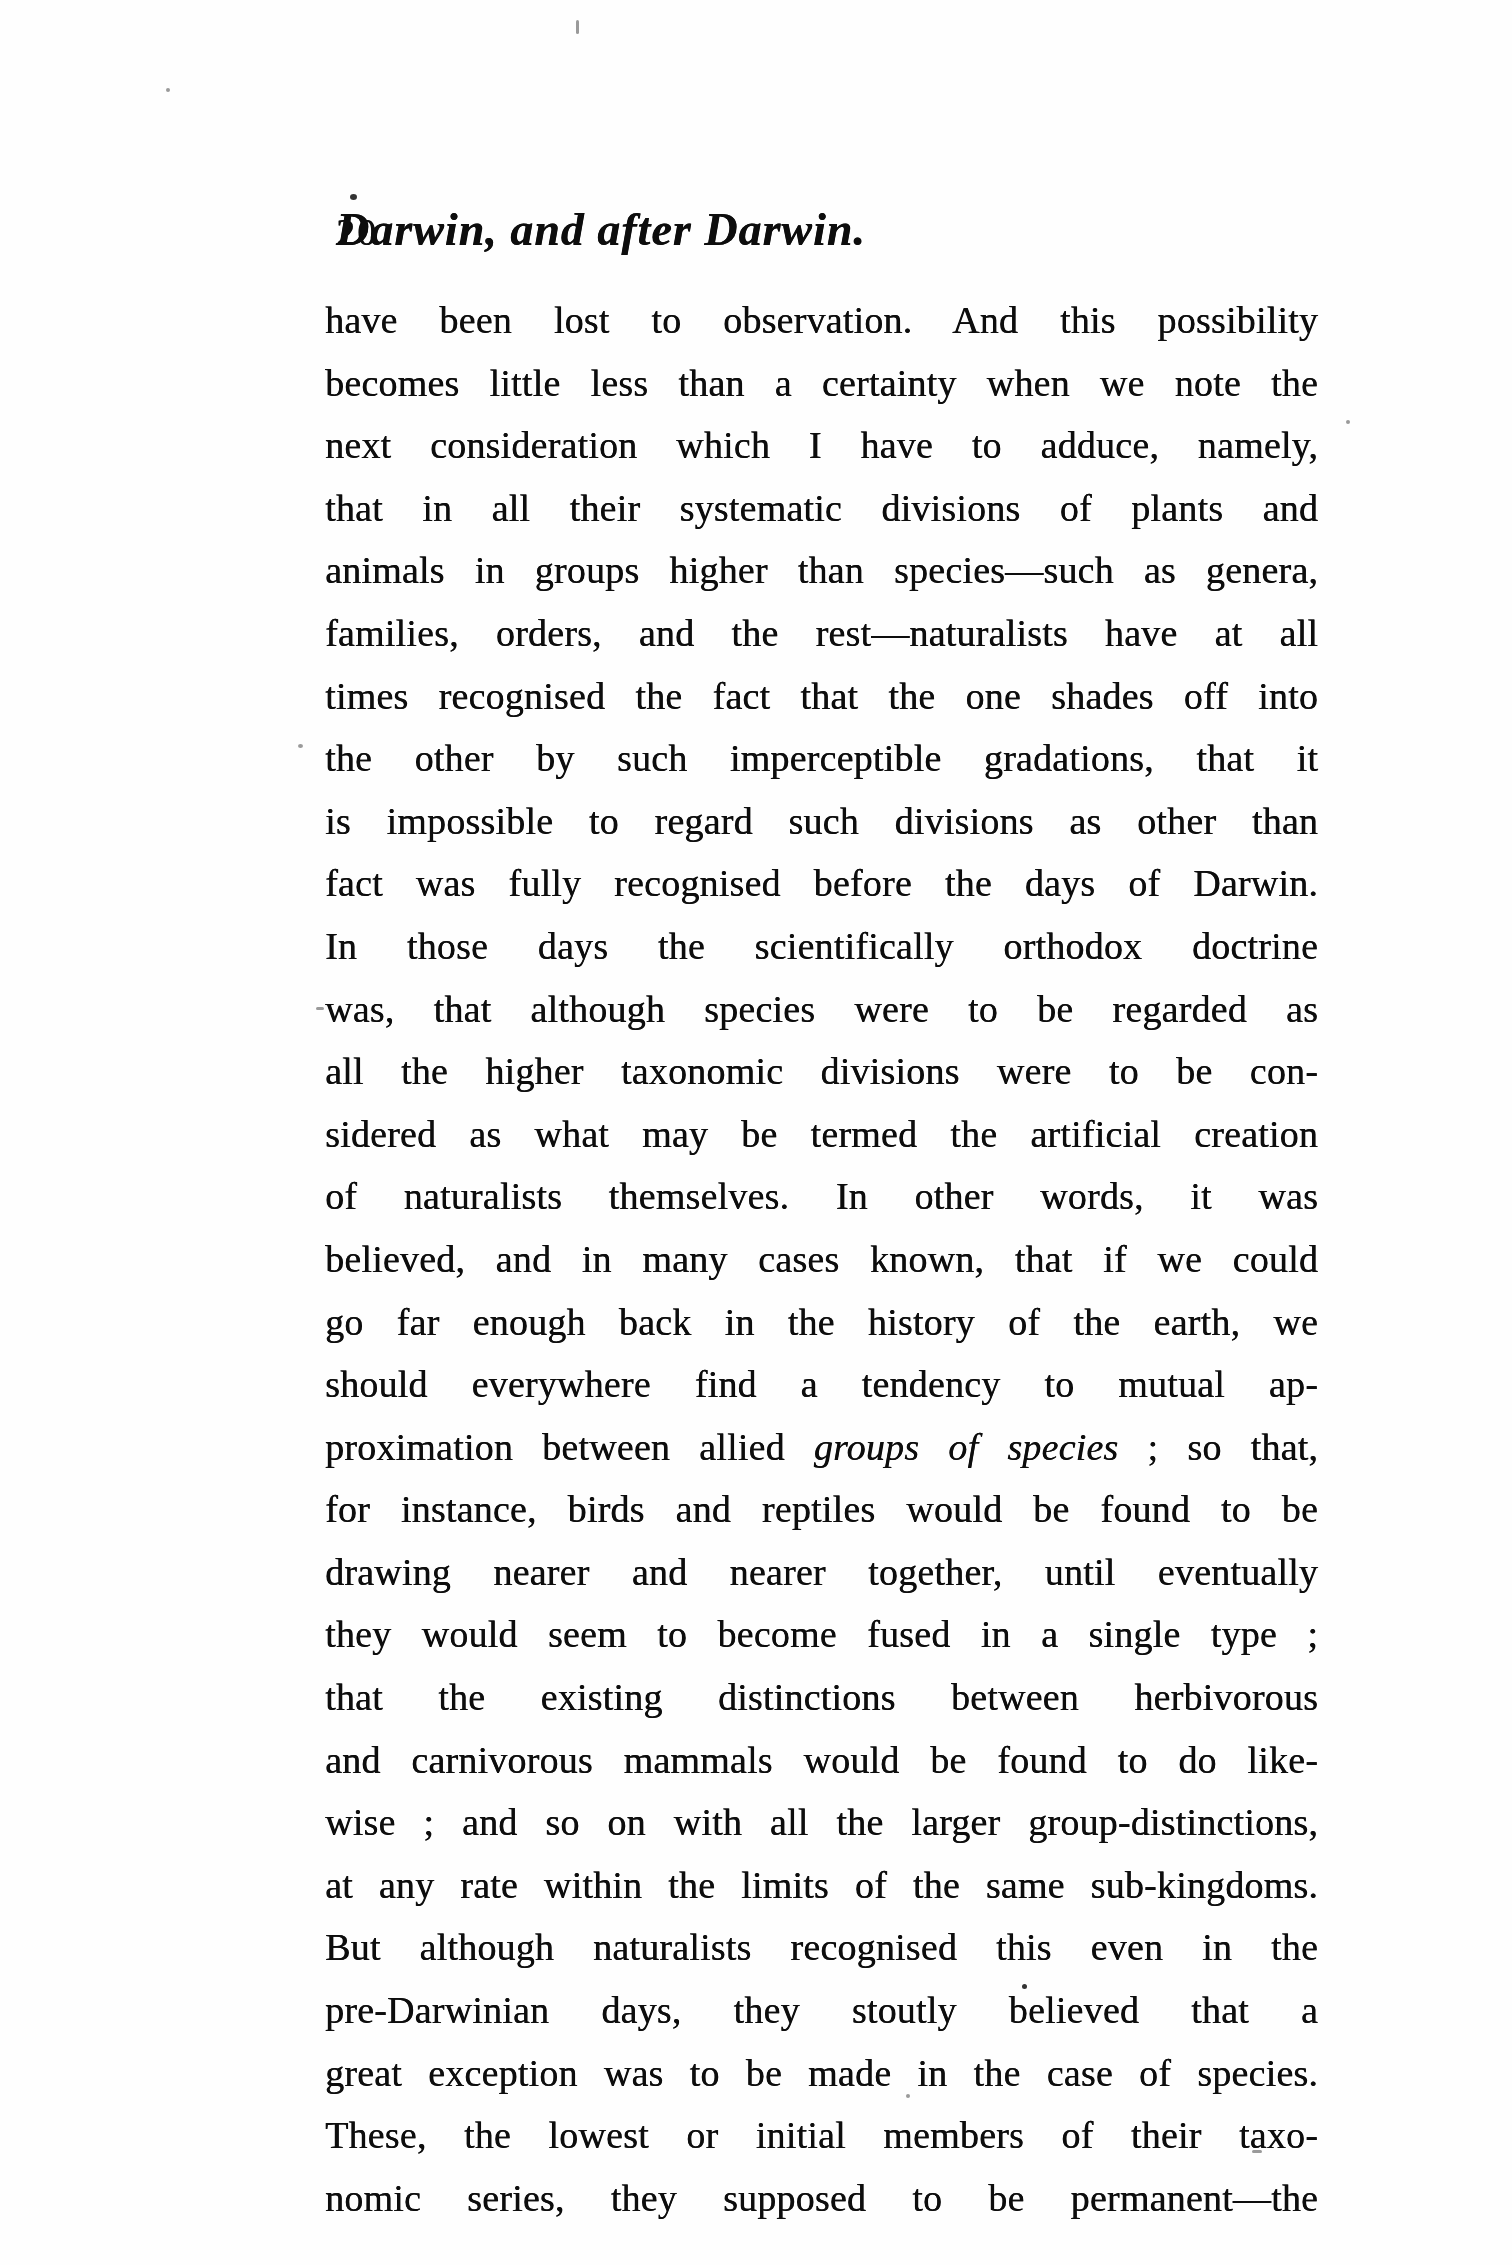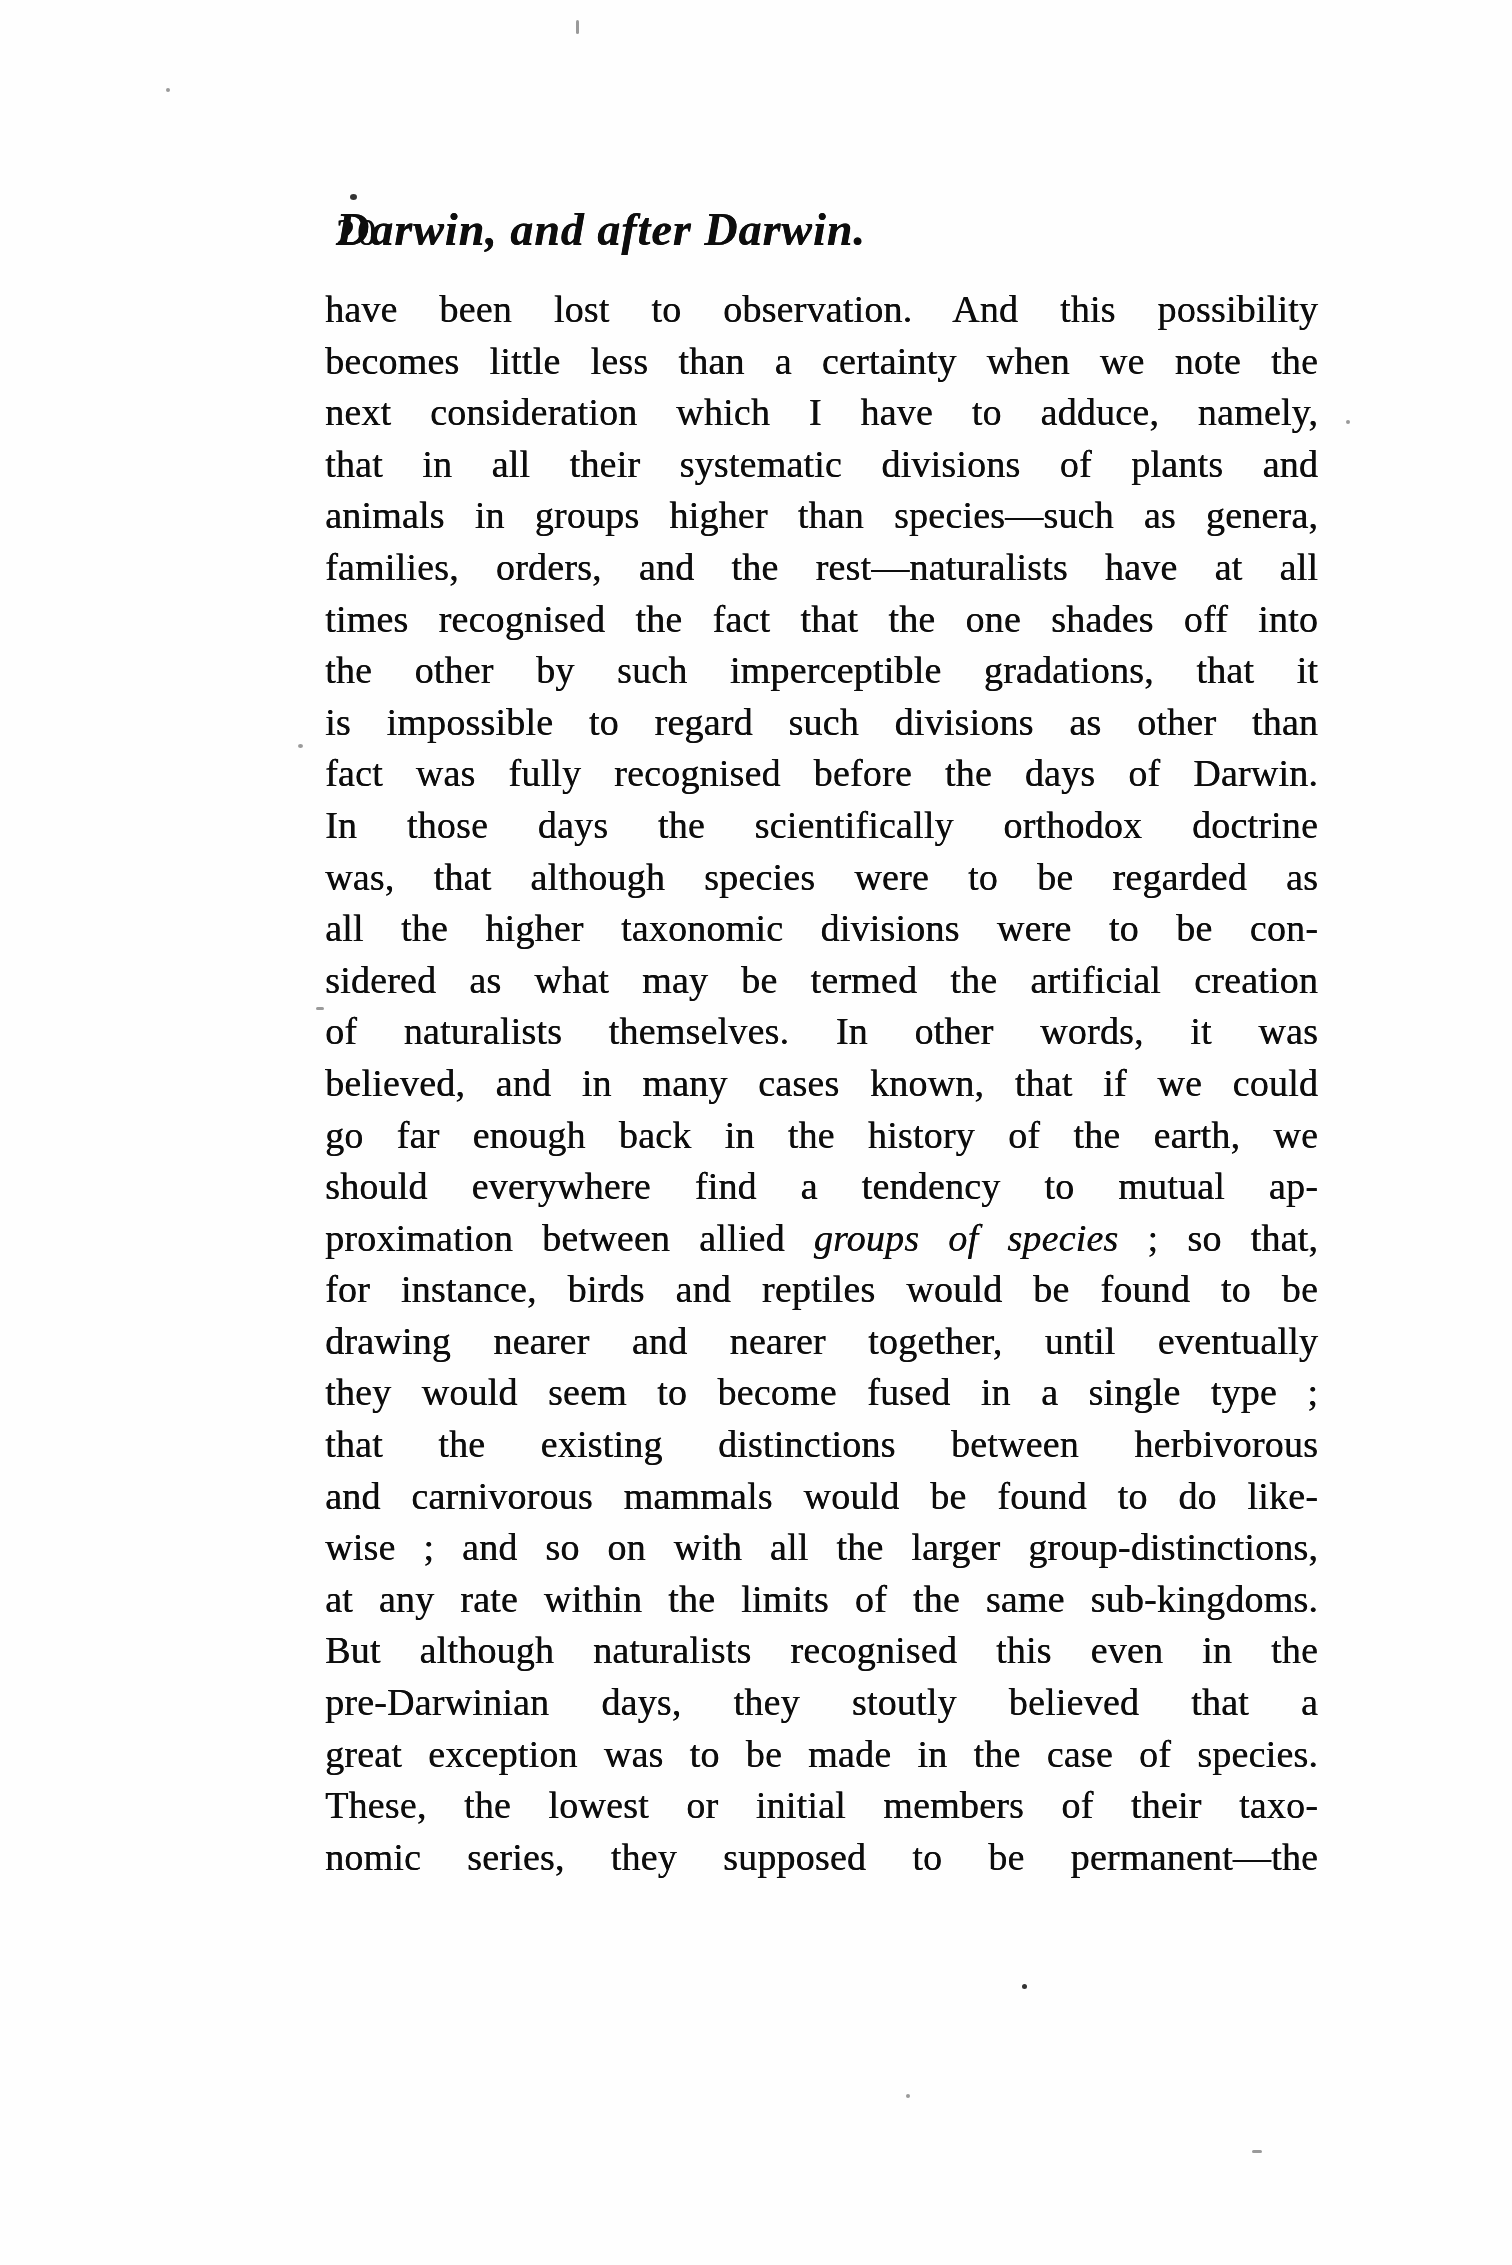--- a/index.html
+++ b/index.html
@@ -52,20 +52,21 @@
   .text-line {
     font-size: 38px;
     line-height: 51.6px;
     white-space: normal;
     text-align: justify;
     text-align-last: justify;
     text-justify: inter-word;
     letter-spacing: 0.2px;
     word-spacing: 1px;
     text-shadow: 0.4px 0 0 currentColor;
+    margin-top: 11px;
   }
   .text-line i {
     font-style: italic;
   }
   .speck {
     position: absolute;
     background: #333;
     border-radius: 50%;
   }
   .speck.light { background: #9a9a9a; }

